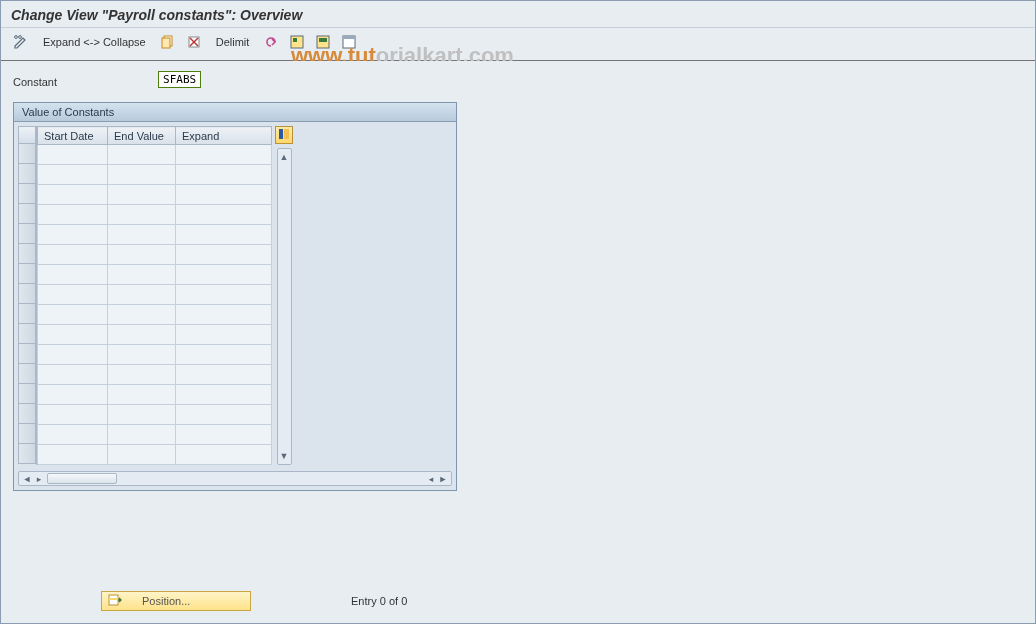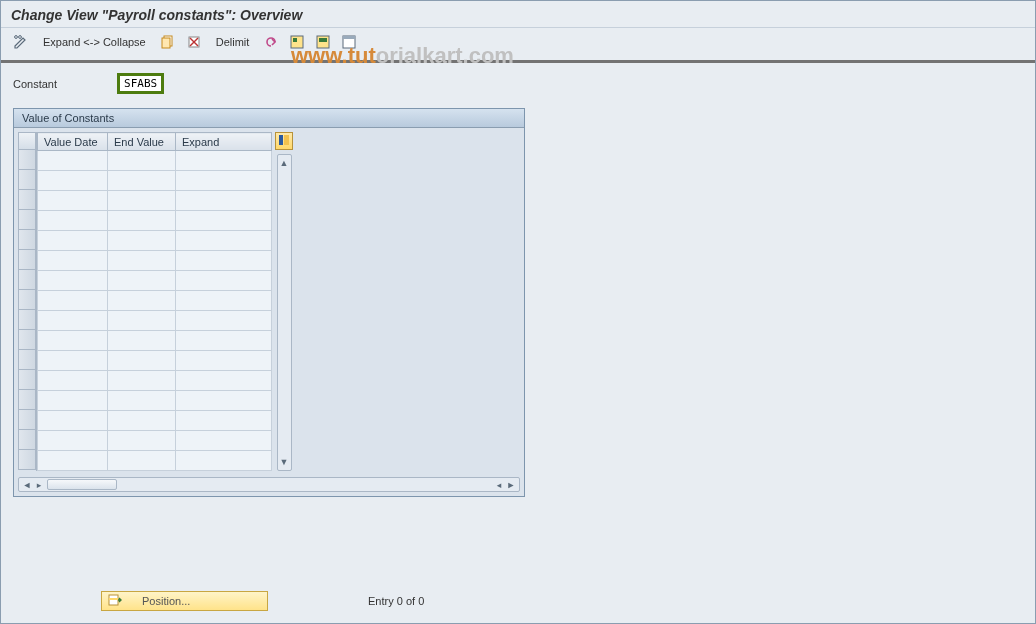--- a/index.html
+++ b/index.html
@@ -23,21 +23,21 @@
       font-weight: bold;
       font-style: italic;
       color: #333;
     }
     .toolbar {
       display: flex;
       align-items: center;
       gap: 6px;
       padding: 4px 10px 8px 10px;
       background: #e8edf2;
-      border-bottom: 3px solid #737373;
+      border-bottom: 1px solid #737373;
     }
     .toolbar-item {
       display: flex;
       align-items: center;
       gap: 2px;
       padding: 2px 2px;
       cursor: pointer;
     }
     .toolbar-icon {
       width: 16px;
@@ -50,35 +50,36 @@
       color: #333;
       padding: 0 4px;
     }
     .content-area {
       padding: 10px 12px;
       background: #e8edf2;
       position: relative;
     }
     .field-row {
       display: flex;
-      align-items: center;
+      align-items: flex-end;
       gap: 60px;
       margin-bottom: 14px;
     }
     .field-label { color: #333; }
     .field-value {
       background: #fff;
-      border: 3px solid #4d7c0f;
+      border: 1px solid #4d7c0f;
       padding: 1px 4px;
       min-width: 42px;
       font-family: monospace;
       font-size: 11px;
+      margin-left: 41px;
     }
     .panel {
-      width: 512px;
+      width: 444px;
       border: 1px solid #7d95ad;
       background: #dbe3ec;
     }
     .panel-header {
       background: linear-gradient(#d5e2ef, #b8cadd);
       border-bottom: 1px solid #8a9db0;
       padding: 3px 8px;
       font-size: 11px;
       color: #2a3a4a;
     }
@@ -180,21 +181,21 @@
     .bottom-bar {
       position: absolute;
       left: 0; right: 0;
       bottom: 12px;
       display: flex;
       align-items: center;
       padding: 0 12px;
     }
     .position-btn {
       margin-left: 88px;
-      width: 167px;
+      width: 150px;
       height: 20px;
       background: linear-gradient(#fff4c8,#ffe38a);
       border: 1px solid #c8a642;
       display: flex;
       align-items: center;
       cursor: pointer;
       padding: 0 6px;
       gap: 20px;
       color: #555;
     }
@@ -316,21 +317,21 @@
         <div class="rowsel-cell"></div>
         <div class="rowsel-cell"></div>
         <div class="rowsel-cell"></div>
         <div class="rowsel-cell"></div>
         <div class="rowsel-cell"></div>
       </div>
 
       <table class="grid-table">
         <thead>
           <tr>
-            <th class="col-start">Value Date</th>
+            <th class="col-start">Start Date</th>
             <th class="col-end">End Value</th>
             <th class="col-value">Expand</th>
           </tr>
         </thead>
         <tbody id="grid-body">
             <tr>
               <td></td>
               <td></td>
               <td></td>
             </tr>

